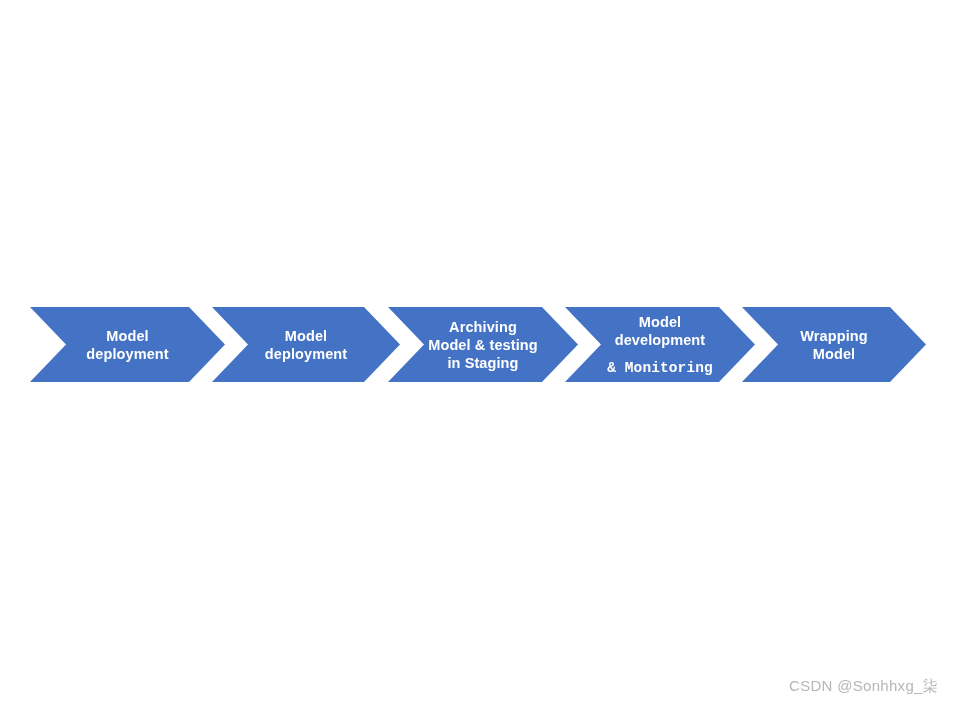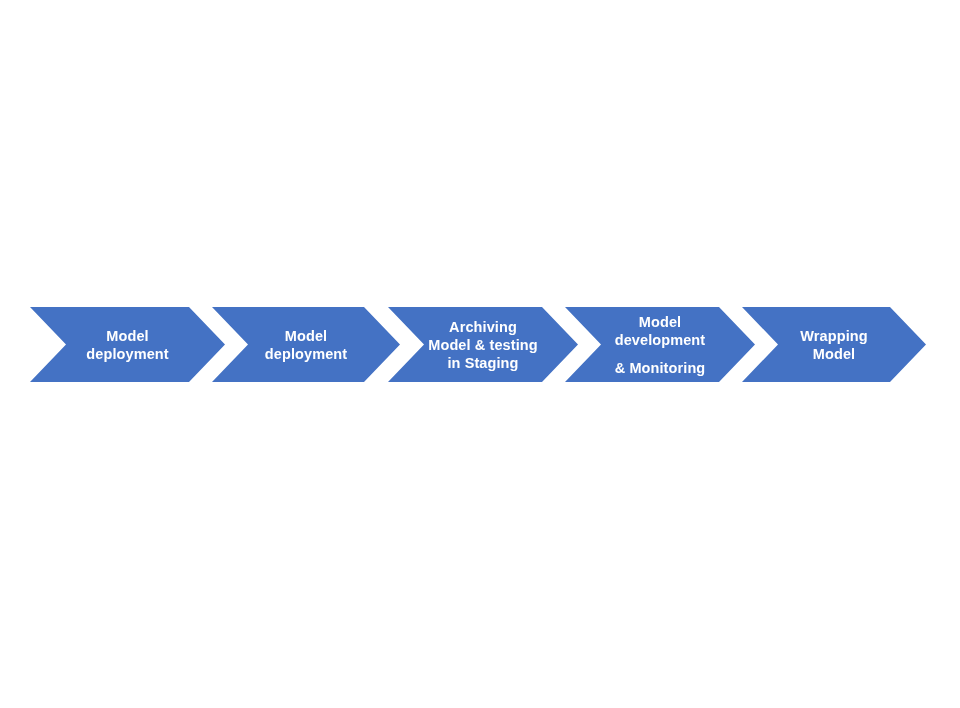--- a/index.html
+++ b/index.html
@@ -57,20 +57,21 @@
     letter-spacing: 0.1px;
   }
 
   .chevron-label .line {
     display: block;
     white-space: nowrap;
   }
 
   .chevron-label .line.spaced {
     margin-top: 10px;
+    font-family: Liberation Mono, monospace;
   }
 
   
   #chevron-1 { left: 30px;  width: 195px; }
   #chevron-2 { left: 212px; width: 188px; }
   #chevron-3 { left: 388px; width: 190px; }
   #chevron-4 { left: 565px; width: 190px; }
   #chevron-5 { left: 742px; width: 184px; }
 
   
@@ -125,14 +126,15 @@
 
     <div class="chevron" id="chevron-5">
       <div class="chevron-label">
         <span class="line">Wrapping</span>
         <span class="line">Model</span>
       </div>
     </div>
 
   </div>
 
+  <div id="watermark">CSDN @Sonhhxg_柒</div>
 
 </div>
 
 </body></html>

